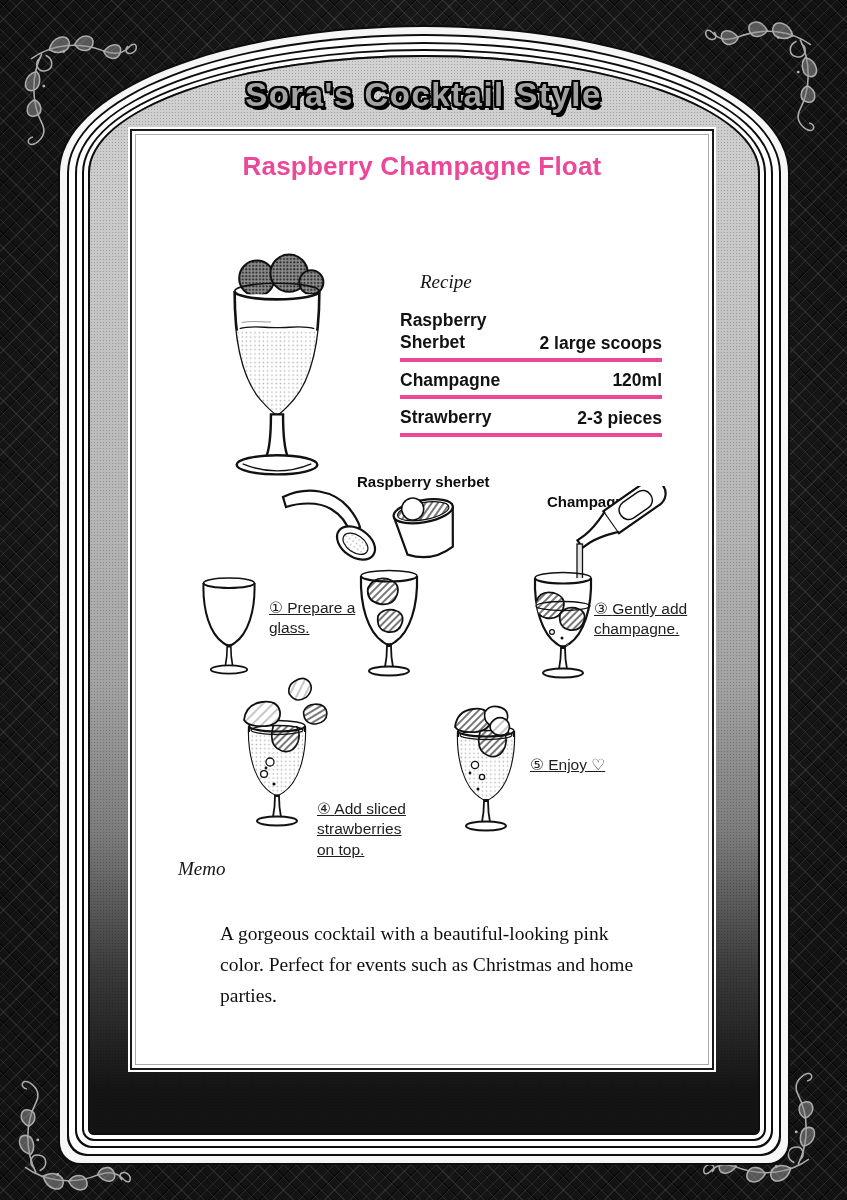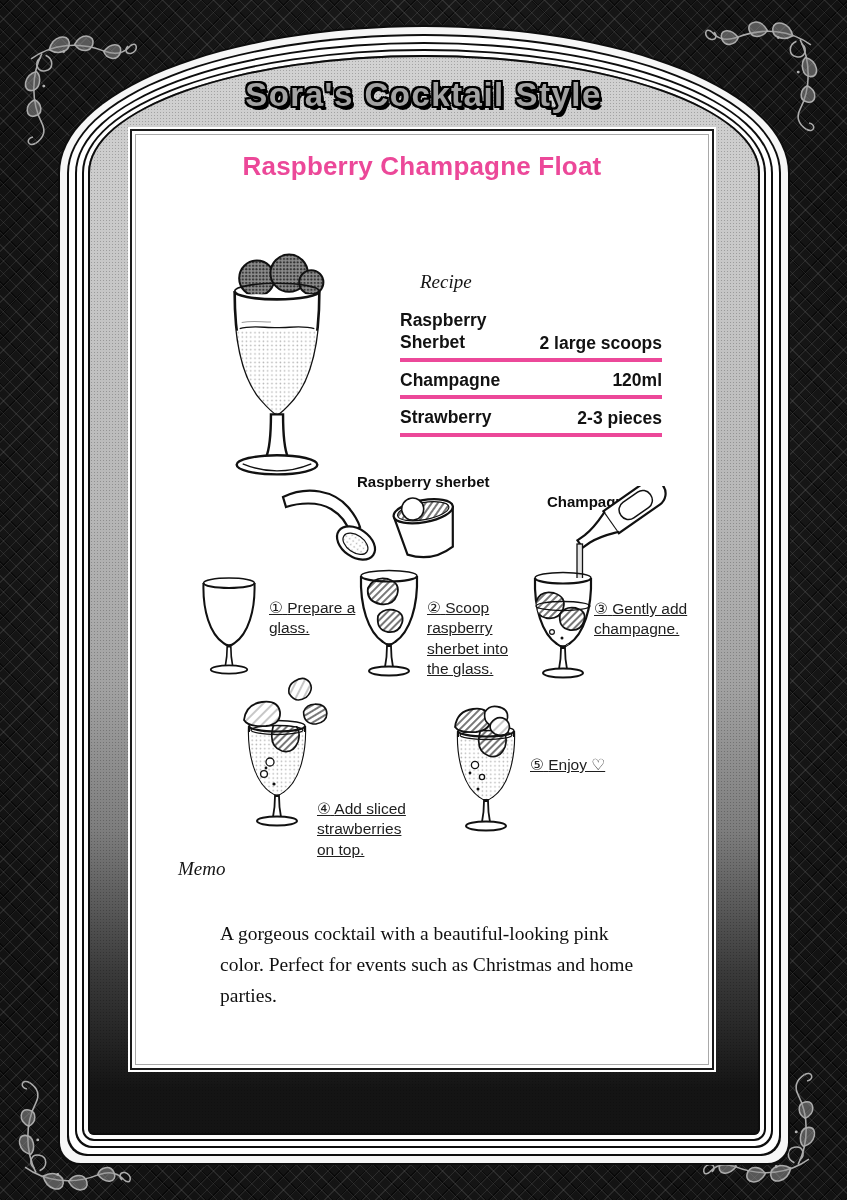--- a/index.html
+++ b/index.html
@@ -327,24 +327,20 @@
     <path d="M56,34 Q62,26 70,30 Q77,35 73,43 Q68,49 60,45 Q53,41 56,34 Z" fill="url(#hatchL)" stroke="#111" stroke-width="1.6"></path>
     <path d="M23,42 A28,5.5 0 0 0 79,42" fill="none" stroke="#111" stroke-width="2.2"></path>
     <path d="M49,112 C49,120 48,128 47,133 L55,133 C54,128 53,120 53,112 Z" fill="#fff" stroke="#111" stroke-width="1.8"></path>
     <ellipse cx="51" cy="137" rx="20" ry="4.5" fill="#fff" stroke="#111" stroke-width="2"></ellipse>
   </svg>
 
   <div class="step-text st1">
     <span>①</span>
     <span>Prepare a glass.</span>
   </div>
-  <div class="step-text st2">
-    <span>②</span>
-    <span>Scoop raspberry sherbet into the glass.</span>
-  </div>
   <div class="step-text st3">
     <span>③</span>
     <span>Gently add champagne.</span>
   </div>
   <div class="step-text st4">
     <span>④</span>
     <span>Add sliced strawberries on top.</span>
   </div>
   <div class="step-text st5">
     <span>⑤</span>

